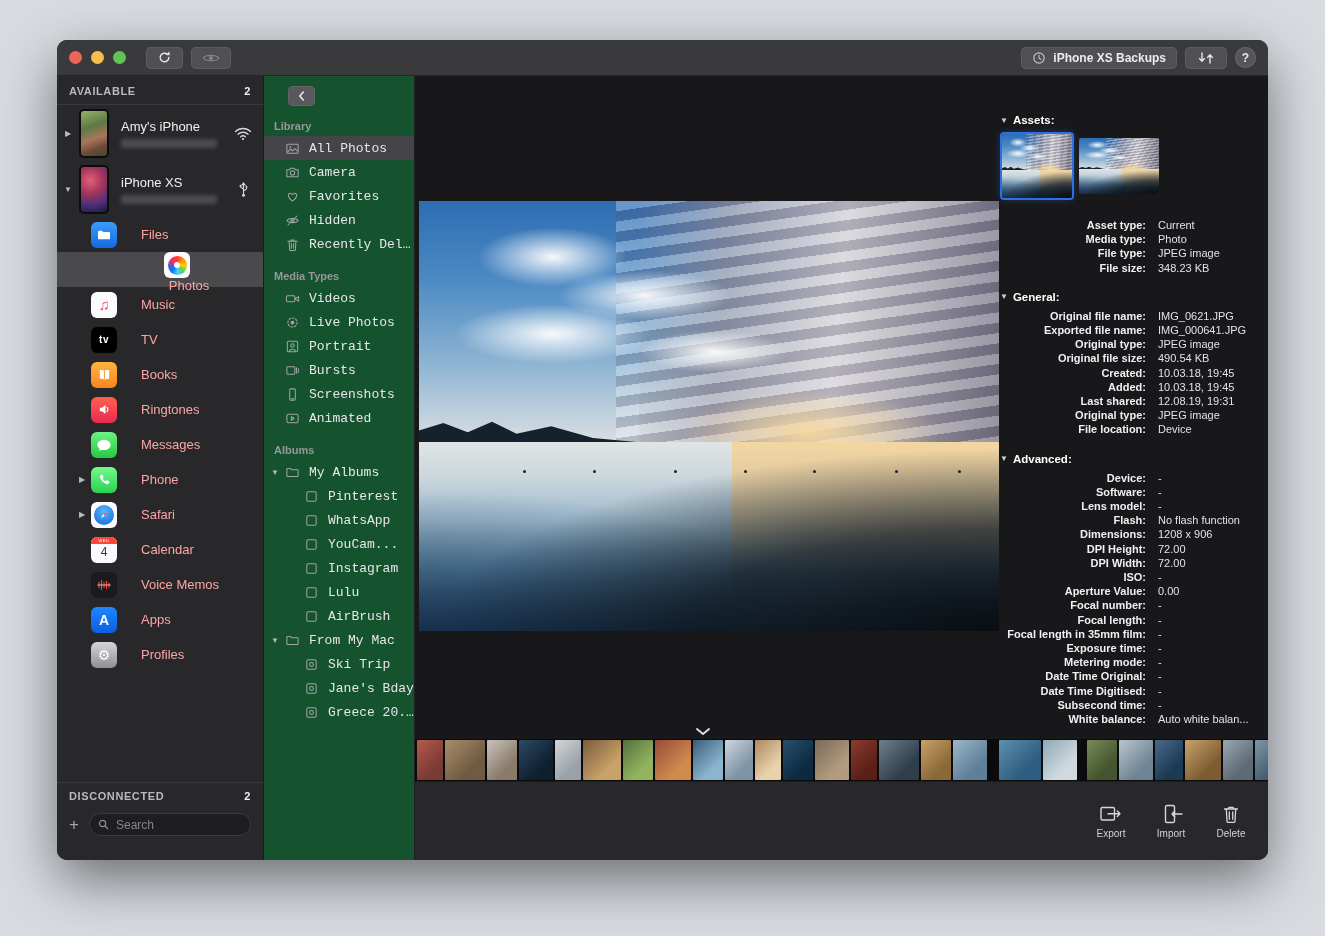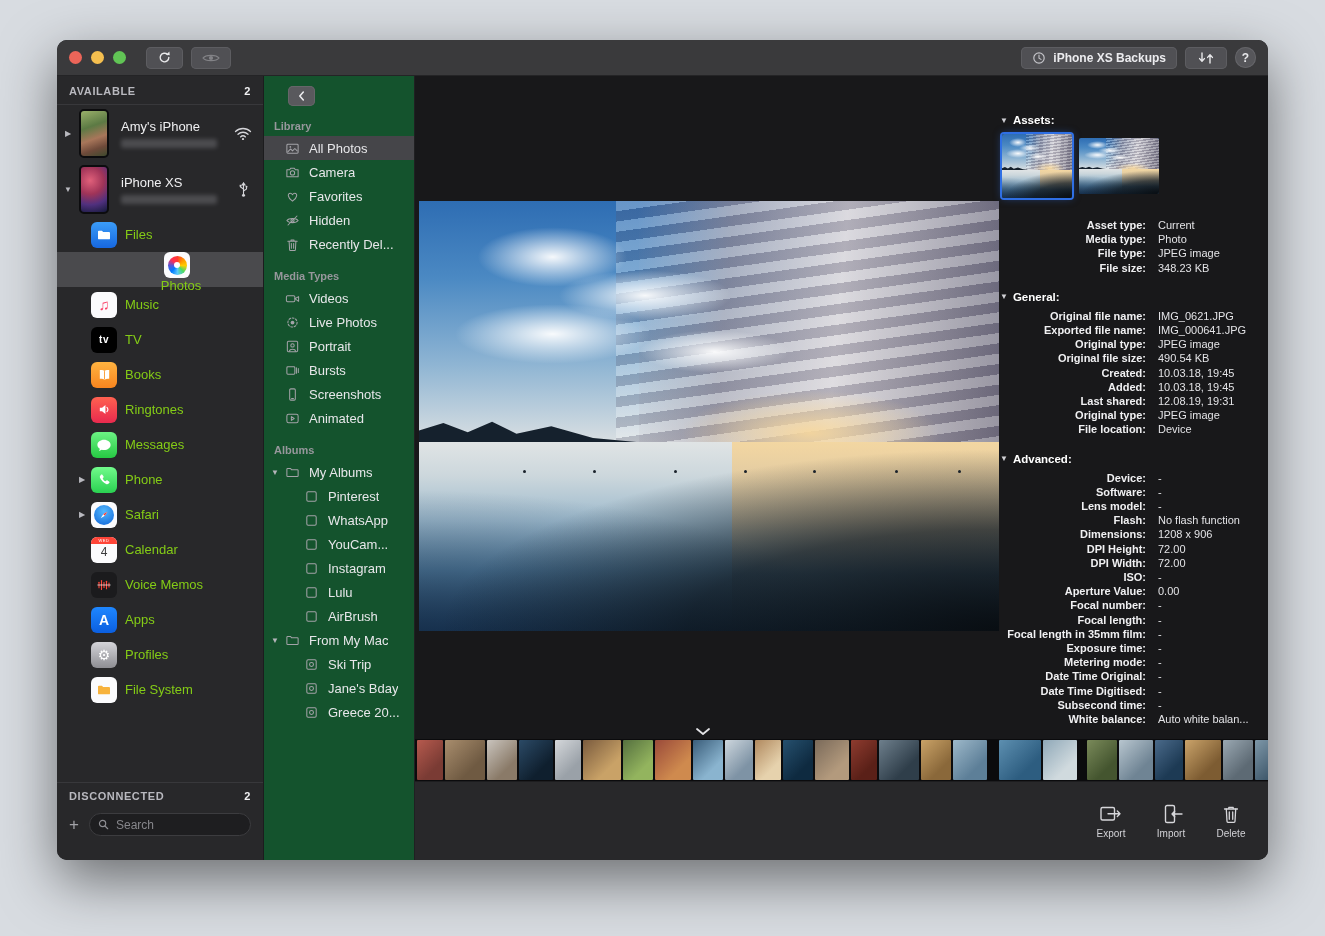--- a/index.html
+++ b/index.html
@@ -30,36 +30,36 @@
   .dev-thumb{width:26px;height:45px;border-radius:5px;border:2px solid #0c0c0e;flex:none;}
   .dev-meta{display:flex;flex-direction:column;gap:5px;margin-left:6px;min-width:0;flex:1;}
   .dev-name{color:#f0f0f2;font-size:13px;white-space:nowrap;}
   .redact{width:96px;height:9px;border-radius:2px;background:#58585c;filter:blur(2px);opacity:.75;}
   .dev-conn{flex:none;width:20px;display:flex;justify-content:center;}
   .app-list{flex:none;}
   .app-row{display:flex;align-items:center;height:35px;padding-left:34px;position:relative;cursor:default;}
   .app-row.sel{background:#4a4a4d;flex-direction:column;}
   .app-row .expand{position:absolute;left:22px;font-size:8px;color:#b9b9bf;}
   .appicon{width:26px;height:26px;border-radius:6px;flex:none;display:flex;align-items:center;justify-content:center;overflow:hidden;position:relative;}
-  .app-label{color:#84cc16;font-size:13px;margin-left:8px;white-space:nowrap;}
+  .app-label{color:#fca5a5;font-size:13px;margin-left:24px;white-space:nowrap;}
   .side-foot{margin-top:auto;padding-bottom:24px;}
   .search-row{display:flex;align-items:center;padding:7px 12px 0 10px;gap:8px;}
   .plus{color:#a2a2a7;font-size:17px;line-height:1;width:14px;text-align:center;}
   .search{flex:1;display:flex;align-items:center;background:#1e1e20;border:1px solid #3c3c3f;border-radius:12px;height:21px;padding:0 8px;gap:5px;}
   .search input{background:transparent;border:none;outline:none;color:#d6d6da;font-size:12px;width:100%;font-family:"Liberation Sans",sans-serif;}
   .search input::placeholder{color:#86868b;}
   
   .back-btn{width:27px;height:20px;border-radius:5px;background:#59595d;box-shadow:inset 0 0 0 1px #666669;
     display:flex;align-items:center;justify-content:center;margin-left:24px;flex:none;}
   .p-section{margin-top:12px;}
   .p-head{color:#97979c;font-size:11px;font-weight:bold;padding:2px 10px 4px 10px;}
   .p-row{display:flex;align-items:center;height:24px;padding-left:20px;position:relative;}
   .p-row.sel{background:#454549;}
   .p-row .picon{width:16px;height:16px;flex:none;display:flex;align-items:center;justify-content:center;}
-  .p-row .plabel{color:#e7e7ea;font-size:13px;margin-left:9px;white-space:nowrap;overflow:hidden;text-overflow:ellipsis;}
+  .p-row .plabel{color:#e7e7ea;font-size:13px;margin-left:9px;white-space:nowrap;overflow:hidden;text-overflow:ellipsis;font-family:Liberation Mono, monospace;}
   .p-row.child{padding-left:39px;}
   .p-row .ptri{position:absolute;left:7px;font-size:8px;color:#b4b4b9;}
   
   .viewer-row{flex:1;display:flex;min-height:0;background:#18181a;position:relative;}
   .viewer{flex:1;position:relative;min-width:0;}
   .photo-frame{position:absolute;left:4px;top:125px;width:580px;height:430px;overflow:hidden;background:#000;}
   .scene{position:absolute;inset:0;overflow:hidden;}
   .scene .sky{position:absolute;left:0;top:0;width:100%;height:56%;
     background:linear-gradient(180deg,#2e6db3 0%,#4b89c3 32%,#8fb5d3 68%,#d9dfe2 100%);}
   .scene .bank{position:absolute;left:38%;top:0;width:62%;height:56%;
@@ -306,28 +306,20 @@
               <span style="color:#fff;font-weight:bold;font-size:14px;">A</span>
             </div>
             <span class="app-label">Apps</span>
           </div>
           <div class="app-row">
             <div class="appicon" style="background: linear-gradient(rgb(212, 212, 217), rgb(142, 142, 147));">
               <span style="color:#fff;font-size:14px;line-height:1;">⚙</span>
             </div>
             <span class="app-label">Profiles</span>
           </div>
-          <div class="app-row">
-            <div class="appicon" style="background: rgb(251, 251, 253);">
-              <svg width="16" height="16" viewBox="0 0 16 16">
-                <path d="M2 4.6c0-.5.4-.9.9-.9h3.1l1.1 1.4h6c.5 0 .9.4.9.9v5.4c0 .5-.4.9-.9.9H2.9c-.5 0-.9-.4-.9-.9z" fill="#f7b23c"></path>
-              </svg>
-            </div>
-            <span class="app-label">File System</span>
-          </div>
         </div>
       <div class="side-foot">
         <div class="hr"></div>
         <div class="side-head" style="padding-top:7px;">
           <span>DISCONNECTED</span>
           <span class="cnt">2</span>
         </div>
         <div class="search-row">
           <span class="plus">+</span>
           <div class="search">

